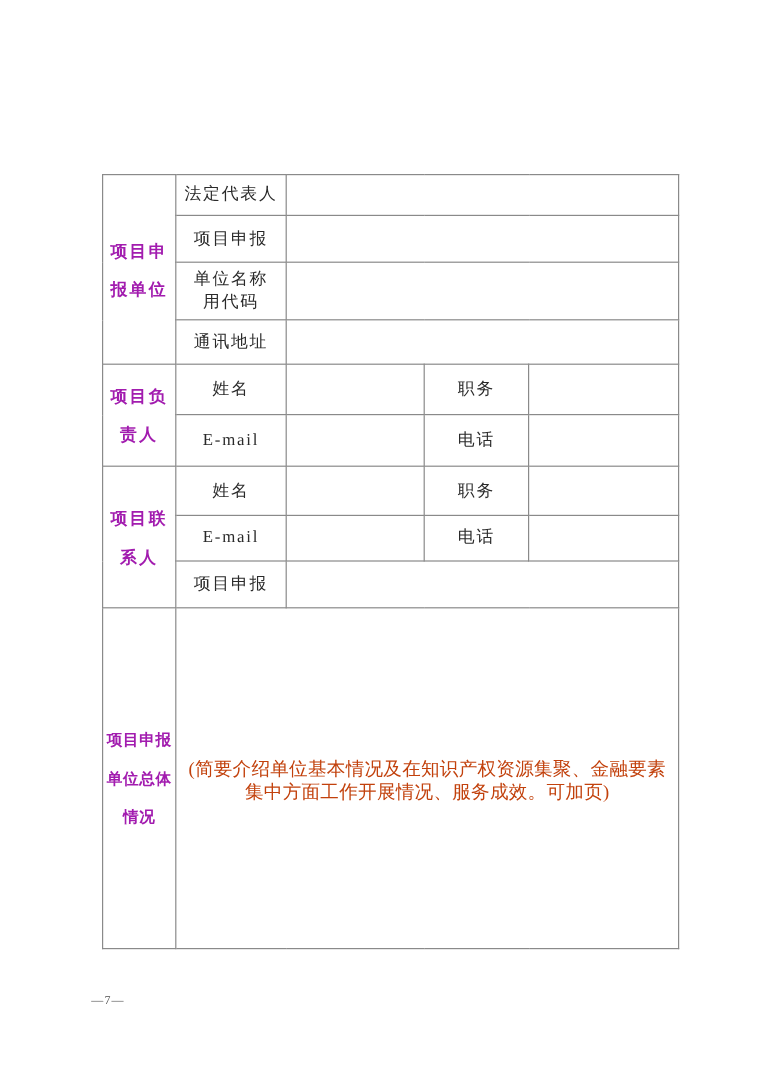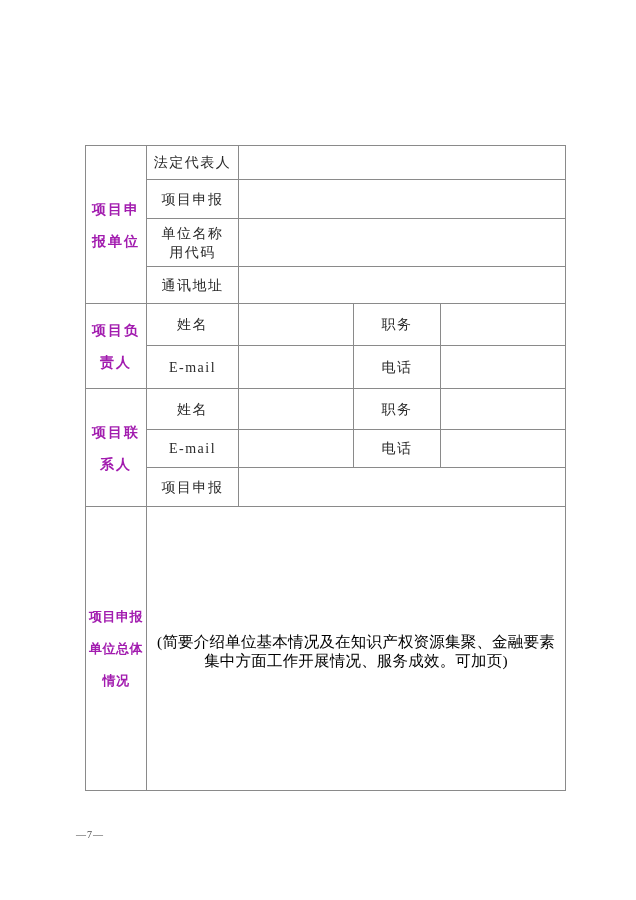--- a/index.html
+++ b/index.html
@@ -61,21 +61,21 @@
   td.note-cell {
     text-align: left;
     vertical-align: top;
   }
   .note {
     display: block;
     font-family: "Liberation Serif", serif;
     font-size: 15.5px;
     line-height: 19px;
     letter-spacing: 0.2px;
-    color: #000000;
+    color: #c2410c;
     white-space: pre-line;
     padding: 4px 2px 0 2px;
   }
   .pageno {
     position: absolute;
     left: 76px;
     top: 829px;
     font-size: 10px;
     letter-spacing: 1px;
     color: #4d4d4d;

